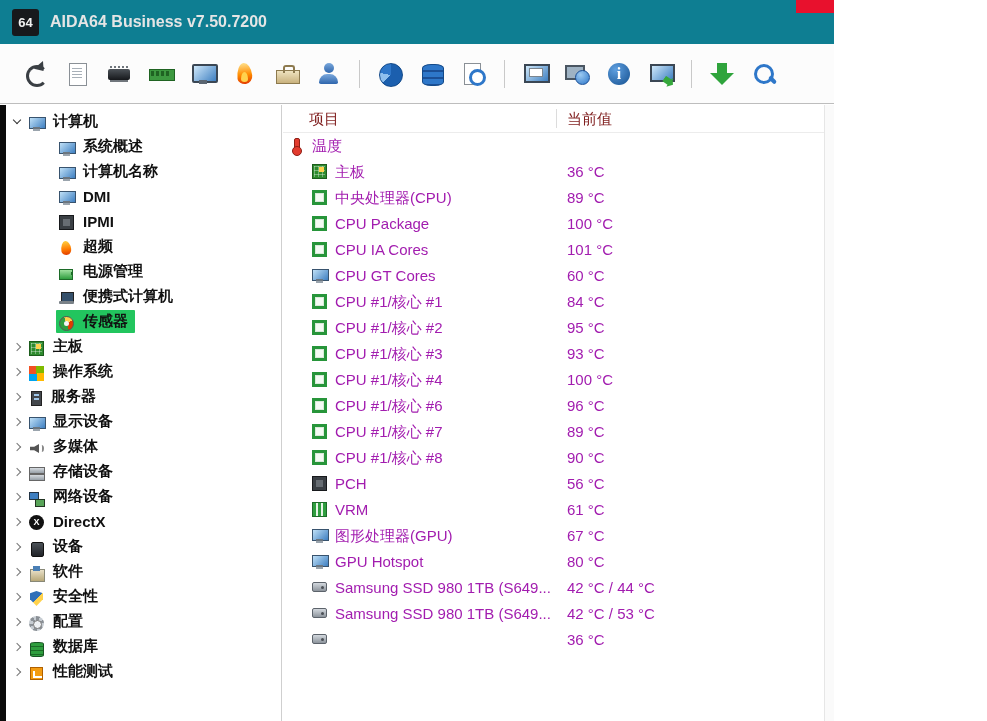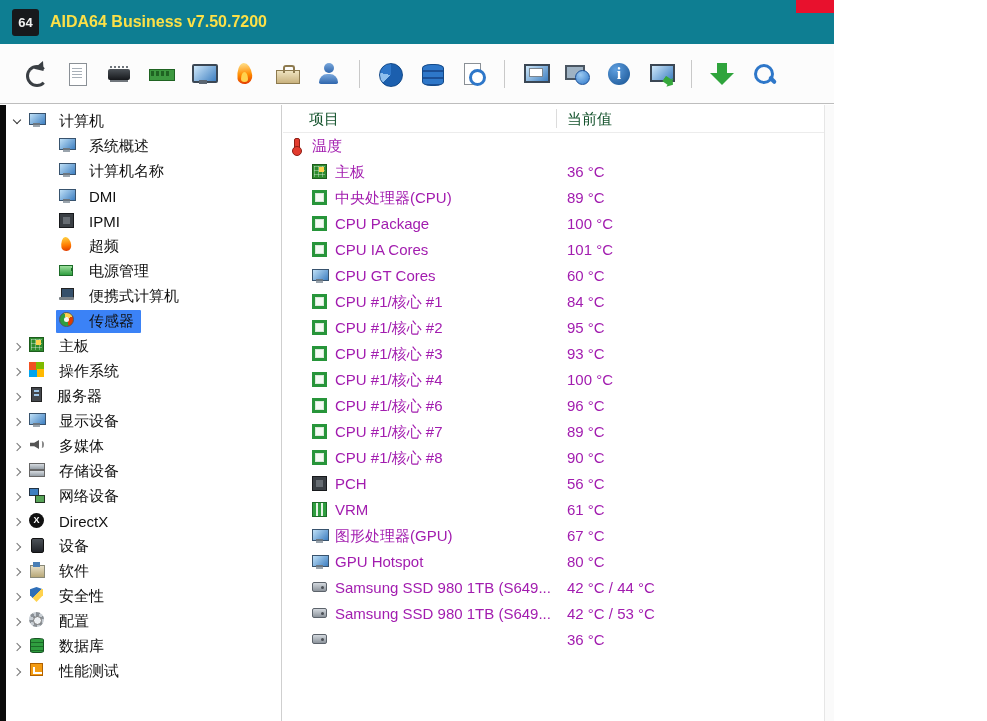--- a/index.html
+++ b/index.html
@@ -5,21 +5,21 @@
   *{box-sizing:border-box;margin:0;padding:0;}
   html,body{width:987px;height:721px;overflow:hidden;background:#fff;
     font-family:"Liberation Sans","DejaVu Sans",sans-serif;}
   .window{position:relative;width:834px;height:721px;background:#fff;overflow:hidden;}
 
   
   .titlebar{position:absolute;left:0;top:0;right:0;height:44px;background:#0e7e92;
     display:flex;align-items:center;padding-left:12px;gap:11px;}
   .logo{width:27px;height:27px;background:#17191c;color:#f2f2f2;border-radius:3px;
     font-size:13px;font-weight:bold;line-height:27px;text-align:center;}
-  .title{font-size:16px;font-weight:600;color:#fde047;}
+  .title{font-size:16px;font-weight:600;color:#e5e5e5;}
   .close-frag{position:absolute;right:0;top:0;width:38px;height:13px;background:#e8112d;}
 
   
   .toolbar{position:absolute;left:0;top:44px;right:0;height:60px;background:#fcfcfc;
     border-bottom:1px solid #bdbdbd;display:flex;align-items:center;padding-left:14px;}
   .tool{width:42px;height:44px;display:flex;align-items:center;justify-content:center;border-radius:3px;}
   .ticon{position:relative;width:26px;height:26px;display:block;}
   .tsep{width:1px;height:28px;background:#c9c9c9;margin:0 9px;}
 
   .t-refresh::before{content:"";position:absolute;left:4px;top:4px;width:16px;height:16px;
@@ -81,32 +81,32 @@
     border:3px solid #2e77c9;border-radius:50%;}
   .t-search::after{content:"";position:absolute;left:17px;top:17px;width:9px;height:4px;background:#2e77c9;
     transform:rotate(45deg);border-radius:2px;}
 
   
   .content{position:absolute;left:0;top:105px;right:0;bottom:0;background:#fff;}
   .left-strip{position:absolute;left:0;top:0;bottom:0;width:6px;background:#0b0b0b;}
   .sidebar{position:absolute;left:6px;top:0;bottom:0;width:276px;border-right:1px solid #cfcfcf;
     background:#fff;overflow:hidden;padding-top:4px;}
   .titem{display:flex;align-items:center;height:25px;font-size:15px;color:#111;}
-  .titem .inner{display:flex;align-items:flex-start;gap:15px;padding:2px 7px 2px 3px;border-radius:1px;}
+  .titem .inner{display:flex;align-items:flex-end;gap:9px;padding:2px 7px 2px 3px;border-radius:1px;font-weight:bold;}
   .titem.lvl0{padding-left:4px;}
   .titem.lvl1{padding-left:50px;}
-  .titem.selected .inner{background:#3b82f6;}
+  .titem.selected .inner{background:#22c55e;}
   .chev{position:relative;width:16px;height:16px;flex:none;}
   .chev.col::before{content:"";position:absolute;left:4px;top:5px;width:5px;height:5px;
     border-right:1.6px solid #777;border-top:1.6px solid #777;transform:rotate(45deg);}
   .chev.exp::before{content:"";position:absolute;left:4px;top:3px;width:5px;height:5px;
     border-right:1.6px solid #333;border-bottom:1.6px solid #333;transform:rotate(45deg);}
 
   .main{position:absolute;left:283px;top:0;right:0;bottom:0;background:#fff;}
-  .colheads{position:relative;height:28px;font-size:15px;color:#14532d;border-bottom:1px solid #ececec;}
+  .colheads{position:relative;height:28px;font-size:15px;color:#7f1d1d;border-bottom:1px solid #ececec;}
   .colheads::before{content:"";position:absolute;left:273px;top:4px;bottom:4px;width:1px;background:#dcdcdc;}
   .ch{position:absolute;top:5px;}
   .ch1{left:26px;}
   .ch2{left:284px;}
   .rows{position:absolute;left:0;top:28px;right:0;bottom:0;overflow:hidden;}
   .srow{position:relative;height:26px;font-size:15px;color:#a21caf;}
   .srow .icon{position:absolute;left:29px;top:5px;}
   .srow .lbl{position:absolute;left:52px;top:4px;white-space:nowrap;}
   .srow .val{position:absolute;left:284px;top:4px;white-space:nowrap;}
   .srow.section .icon{left:7px;}

